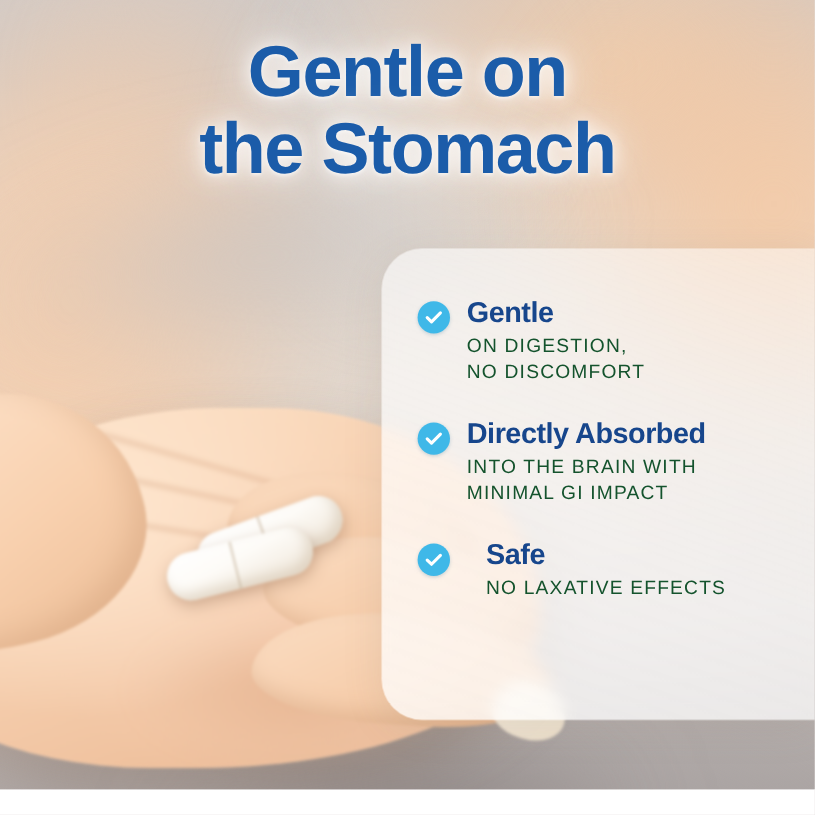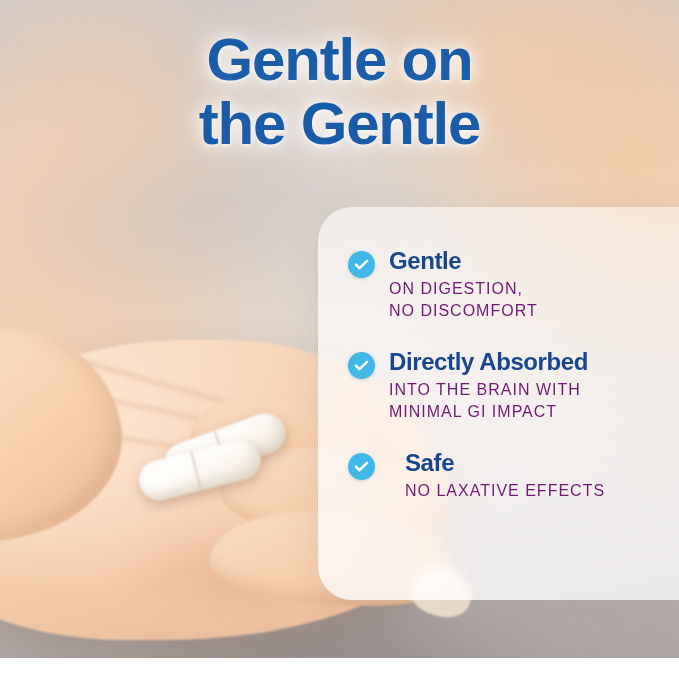--- a/index.html
+++ b/index.html
@@ -238,21 +238,21 @@
   .feature-title {
     font-size: 24px;
     font-weight: bold;
     color: #17468c;
     letter-spacing: -0.4px;
     line-height: 1.08;
     margin-bottom: 4px;
   }
   .feature-sub {
     font-size: 16px;
-    color: #701a75;
+    color: #14532d;
     letter-spacing: 1.0px;
     line-height: 1.38;
     text-transform: uppercase;
   }
   .feature-sub .sub-line { display: block; white-space: nowrap; }
 </style>
 </head>
 <body>
 
 <div id="canvas">
@@ -284,21 +284,21 @@
         <div class="capsule-seam"></div>
       </div>
       <div class="capsule capsule-front">
         <div class="capsule-seam"></div>
       </div>
     </div>
   </div>
 
   <div class="headline">
     <span class="line">Gentle on</span>
-    <span class="line">the Gentle</span>
+    <span class="line">the Stomach</span>
   </div>
 
   <div class="card"></div>
 
   <div class="features">
 
     <div class="feature">
       <div class="check">
         <svg width="17" height="17" viewBox="0 0 17 17" aria-hidden="true">
           <path d="M3 8.7 L6.6 12.2 L14 4.8" fill="none" stroke="#ffffff" stroke-width="2.6" stroke-linecap="round" stroke-linejoin="round"></path>

